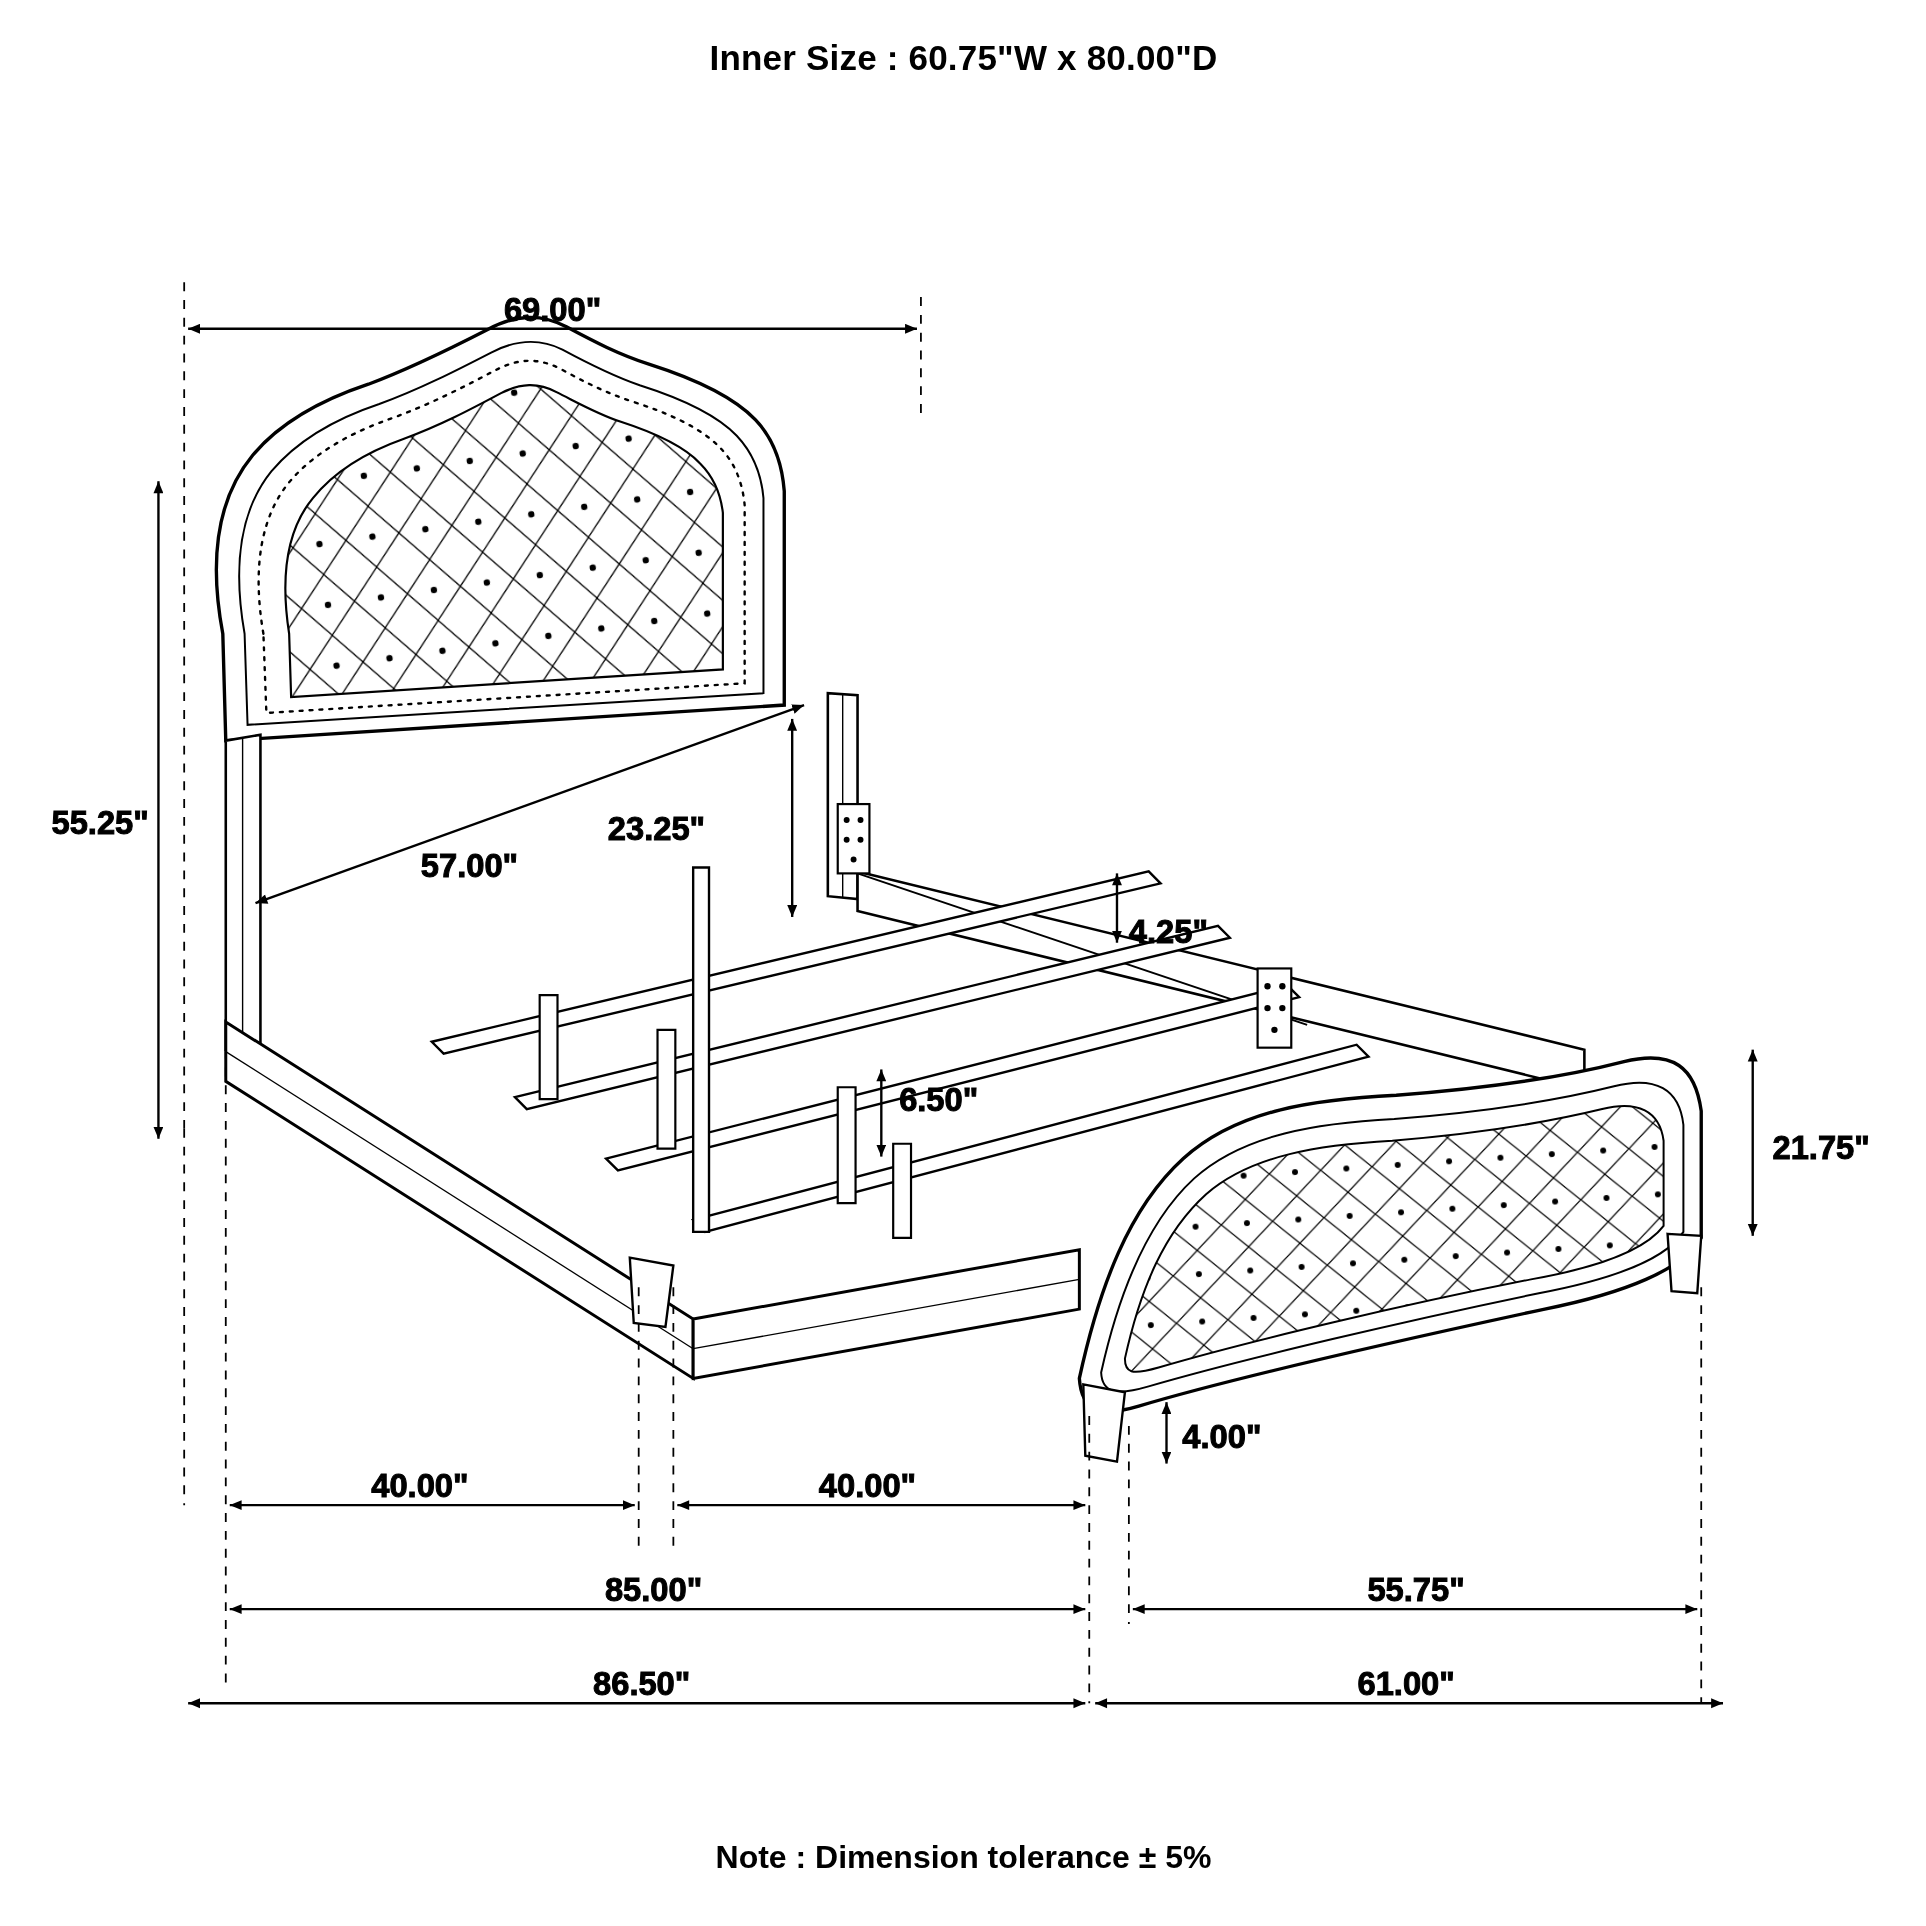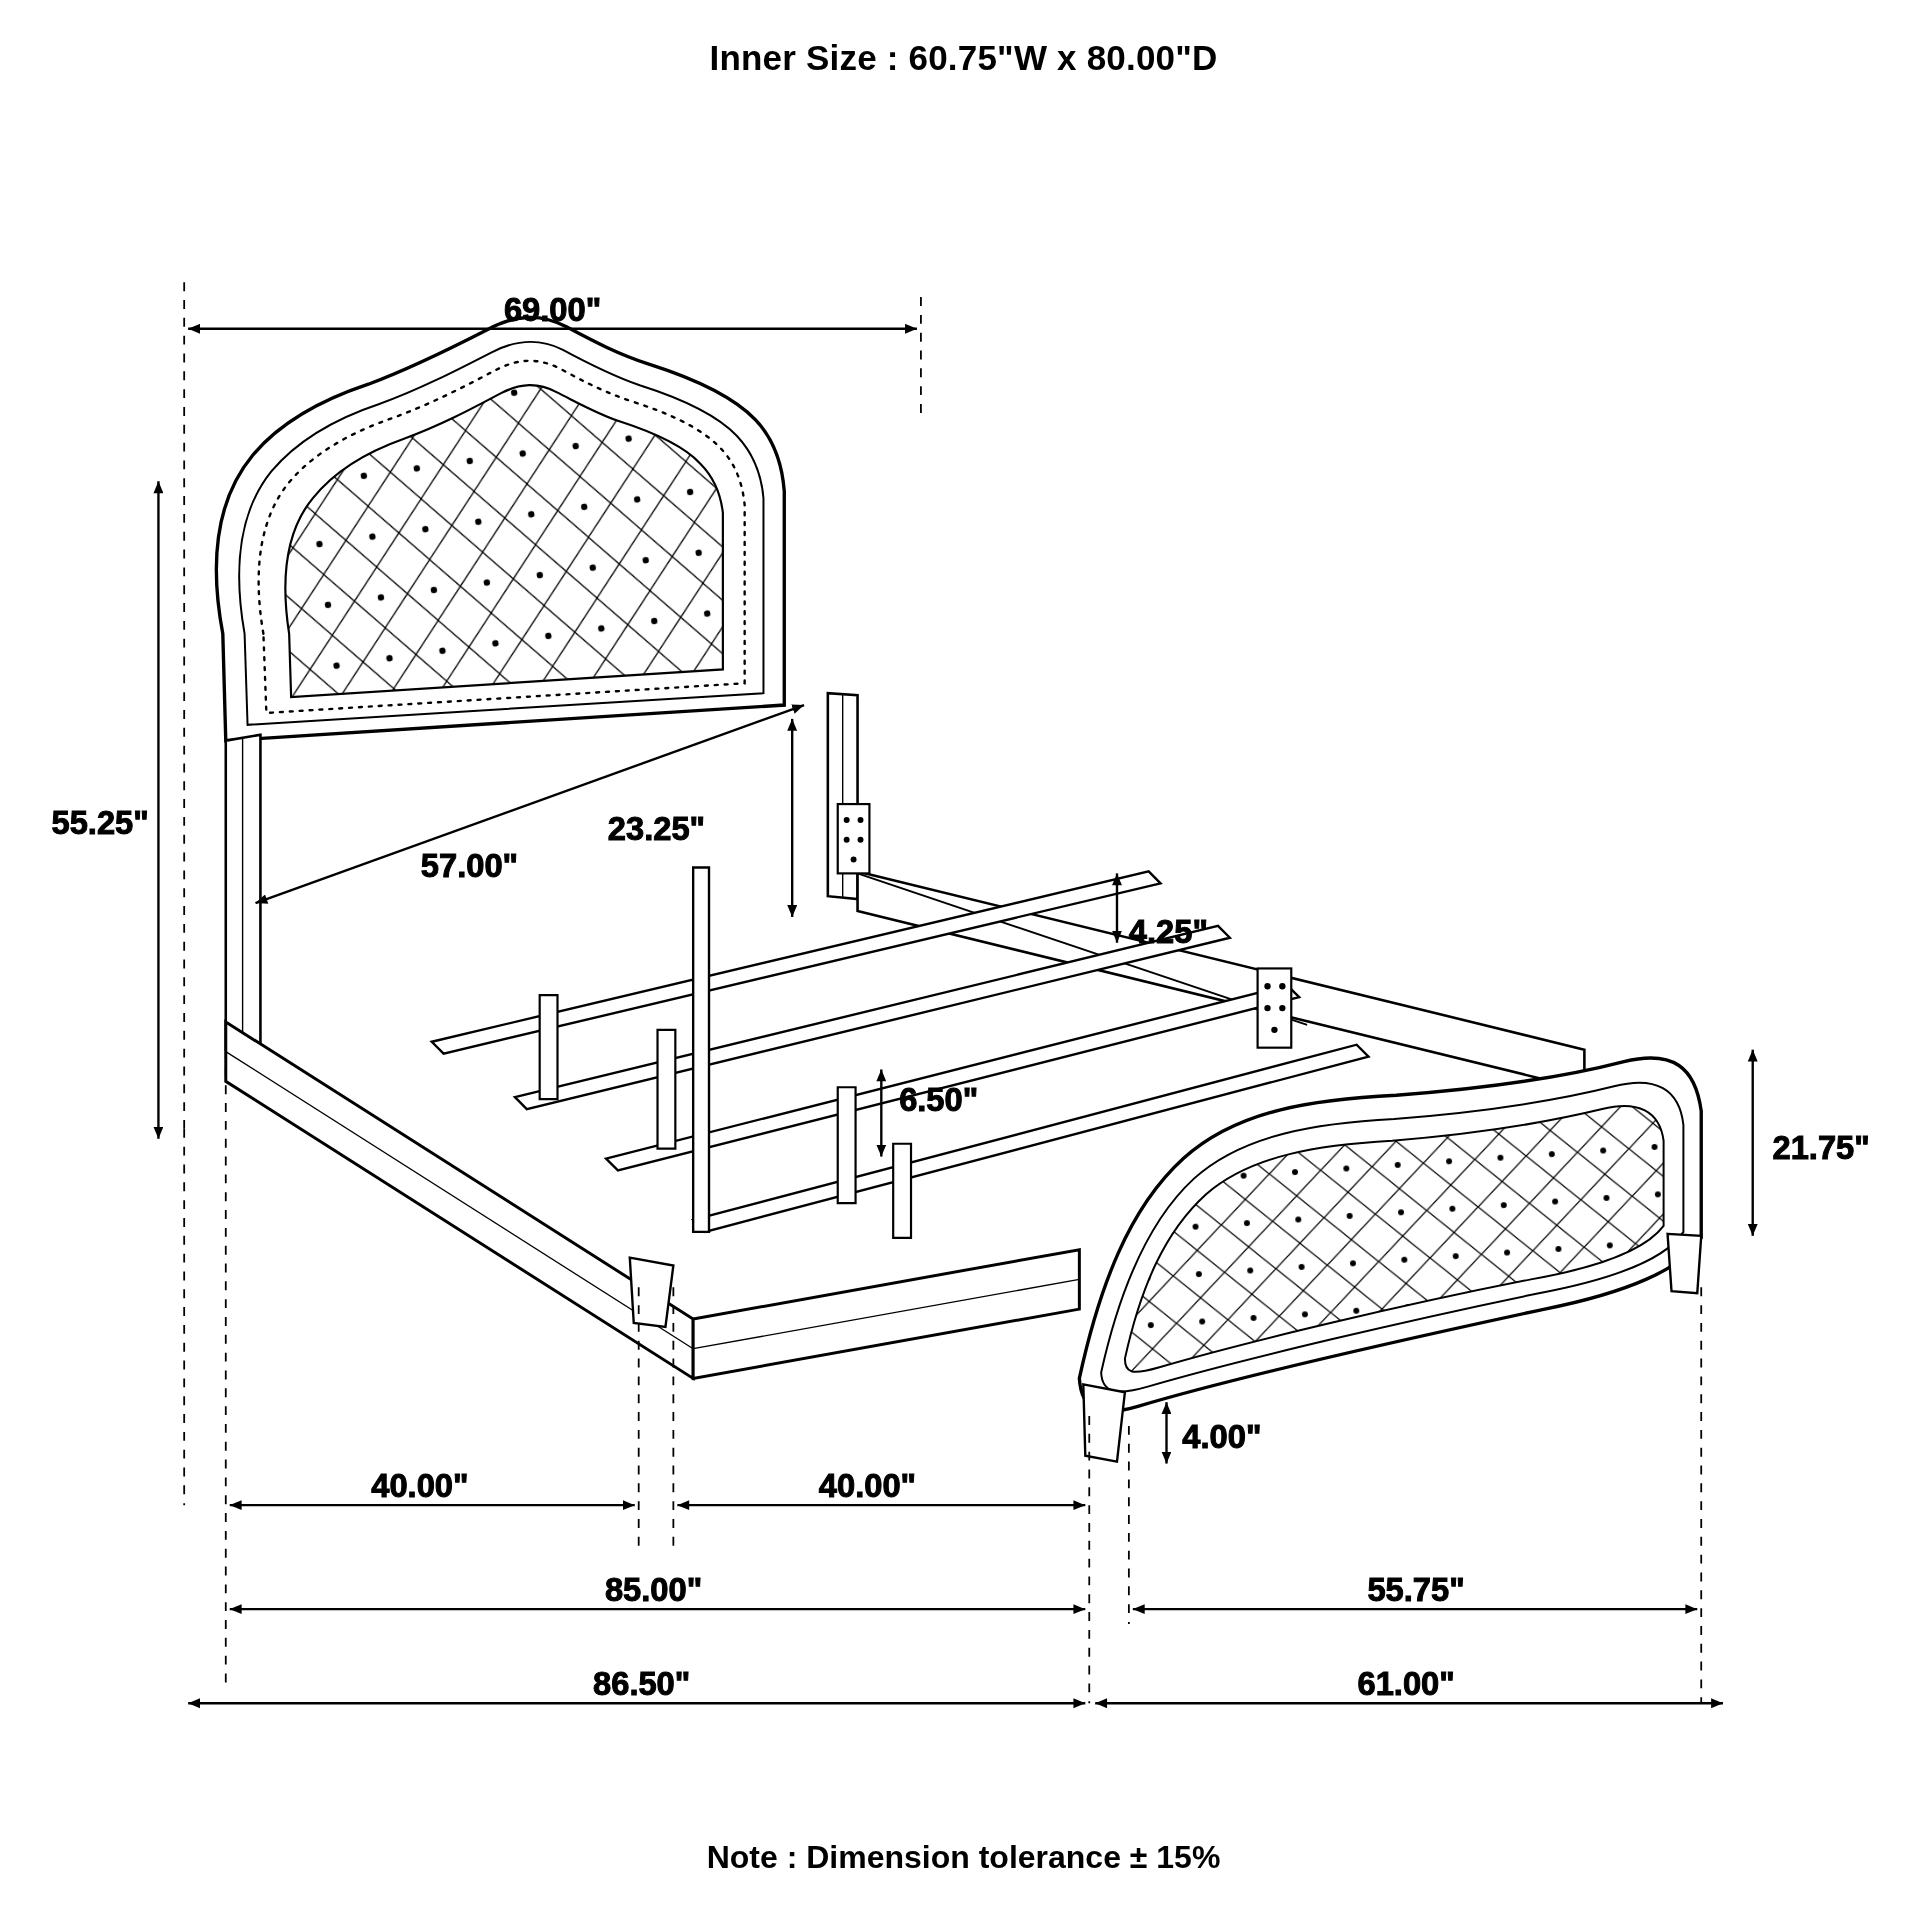--- a/index.html
+++ b/index.html
@@ -261,14 +261,14 @@
 
     <line x1="190" y1="1720" x2="1096" y2="1720" stroke-width="2.4" marker-start="url(#arrStart)" marker-end="url(#arrEnd)"></line>
     <text class="dim-label" x="648" y="1712" text-anchor="middle">86.50"</text>
 
     <line x1="1106" y1="1720" x2="1740" y2="1720" stroke-width="2.4" marker-start="url(#arrStart)" marker-end="url(#arrEnd)"></line>
     <text class="dim-label" x="1420" y="1712" text-anchor="middle">61.00"</text>
   </g>
 </svg>
 </div>
 
-<div class="note">Note : Dimension tolerance ± 15%</div>
+<div class="note">Note : Dimension tolerance ± 5%</div>
 
 
 </body></html>

